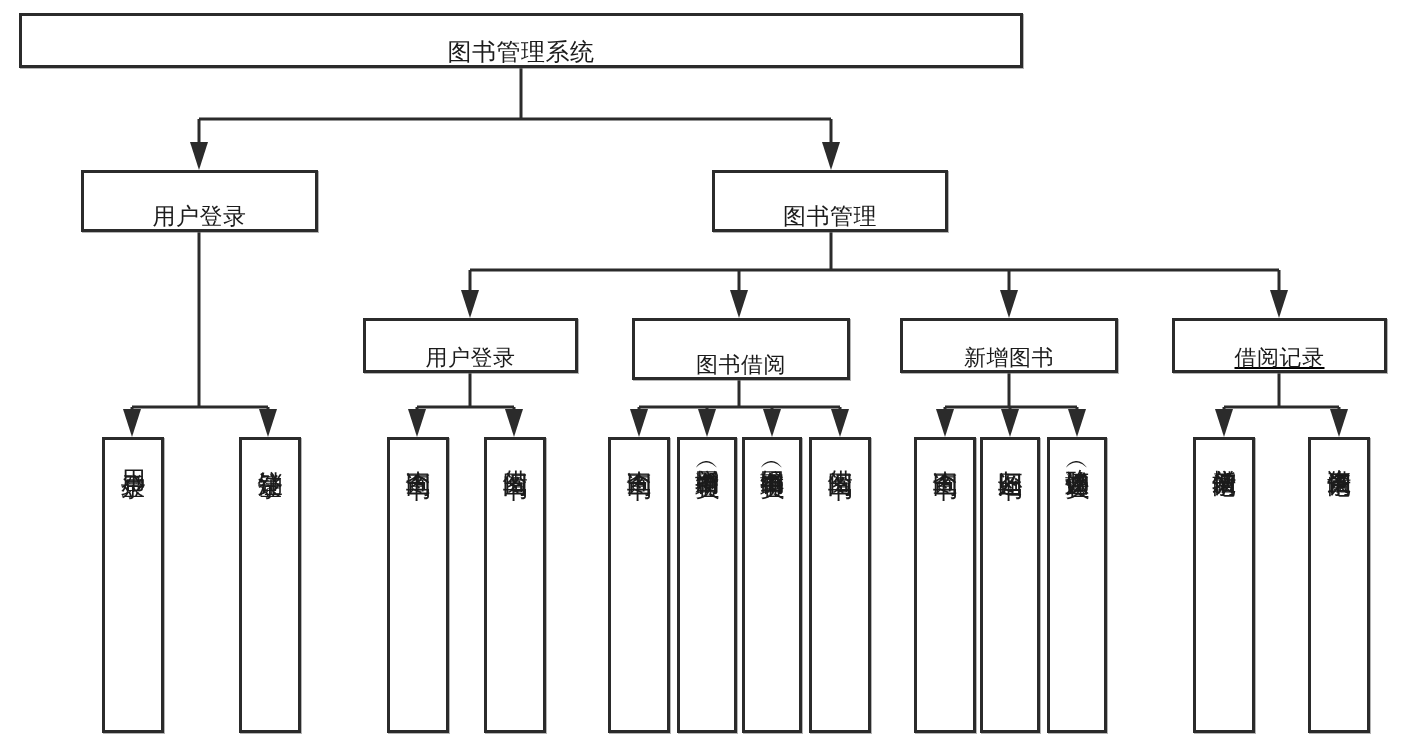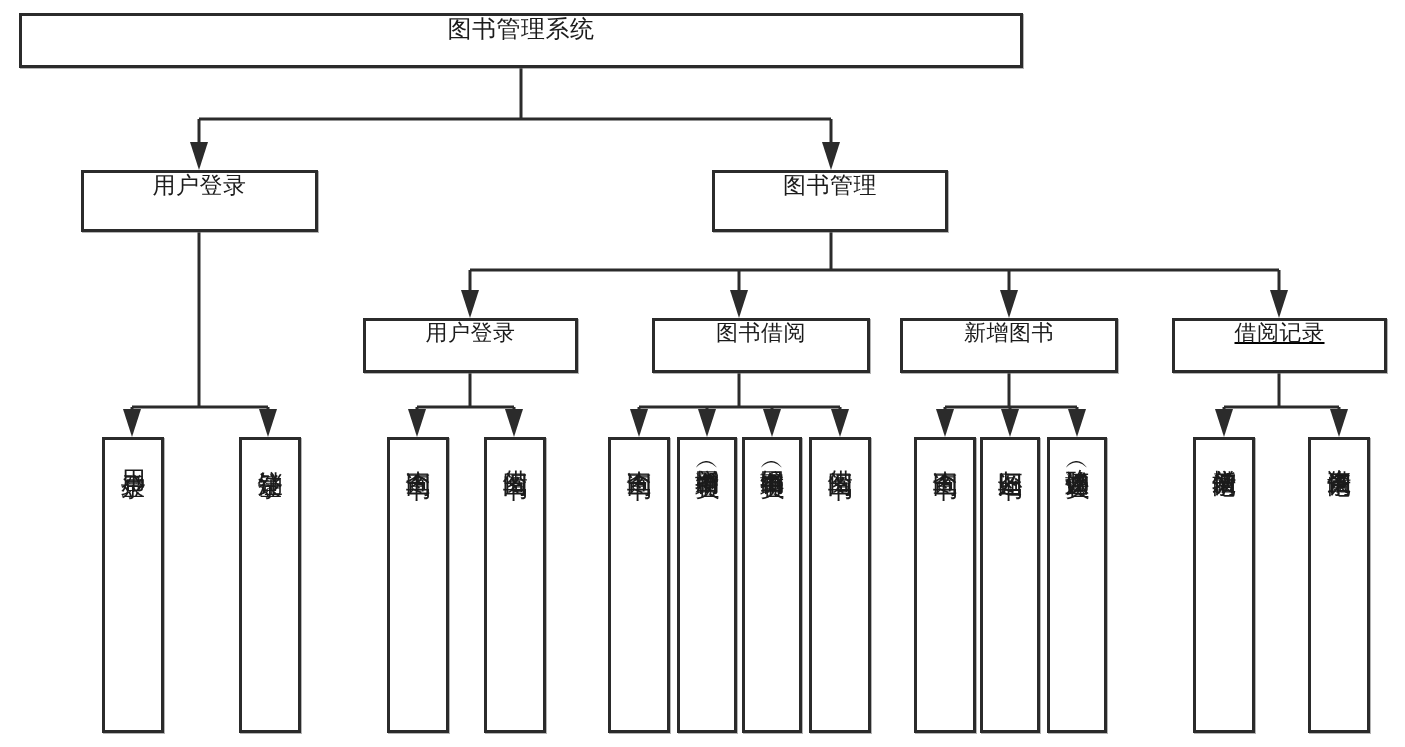--- a/index.html
+++ b/index.html
@@ -23,21 +23,21 @@
     height: 747px;
   }
 
   
   .node {
     position: absolute;
     box-sizing: border-box;
     background: #ffffff;
     border: 3px solid #2b2b2b;
     display: flex;
-    align-items: flex-start;
+    align-items: flex-end;
     justify-content: center;
     box-shadow: 1px 1px 0 rgba(120,120,120,0.55);
   }
   .node-label {
     color: #1b1b1b;
     font-size: 23px;
     line-height: 1.1;
     letter-spacing: 0.5px;
     white-space: nowrap;
     user-select: none;
@@ -169,21 +169,21 @@
   <div class="node level2" style="left:81px; top:170px; width:237px; height:62px;">
     <span class="node-label">用户登录</span>
   </div>
   <div class="node level2" style="left:712px; top:170px; width:236px; height:62px;">
     <span class="node-label">图书管理</span>
   </div>
 
   <div class="node level3" style="left:363px; top:318px; width:215px; height:55px;">
     <span class="node-label">用户登录</span>
   </div>
-  <div class="node level3" style="left:652px; top:318px; width:218px; height:55px;">
+  <div class="node level3" style="left:632px; top:318px; width:218px; height:62px;">
     <span class="node-label">图书借阅</span>
   </div>
   <div class="node level3" style="left:900px; top:318px; width:218px; height:55px;">
     <span class="node-label">新增图书</span>
   </div>
   <div class="node level3" style="left:1172px; top:318px; width:215px; height:55px;text-decoration:underline;">
     <span class="node-label">借阅记录</span>
   </div>
 
   <div class="node leaf" style="left:102px; top:437px; width:62px; height:296px;">

